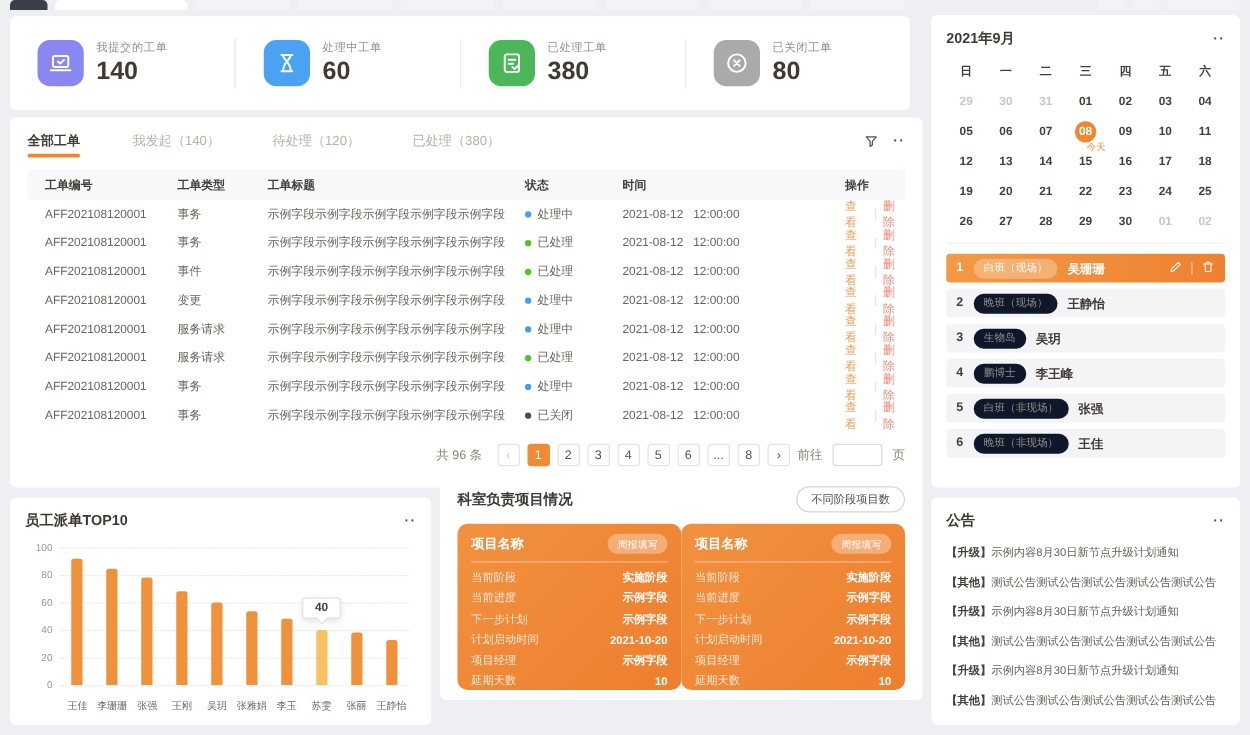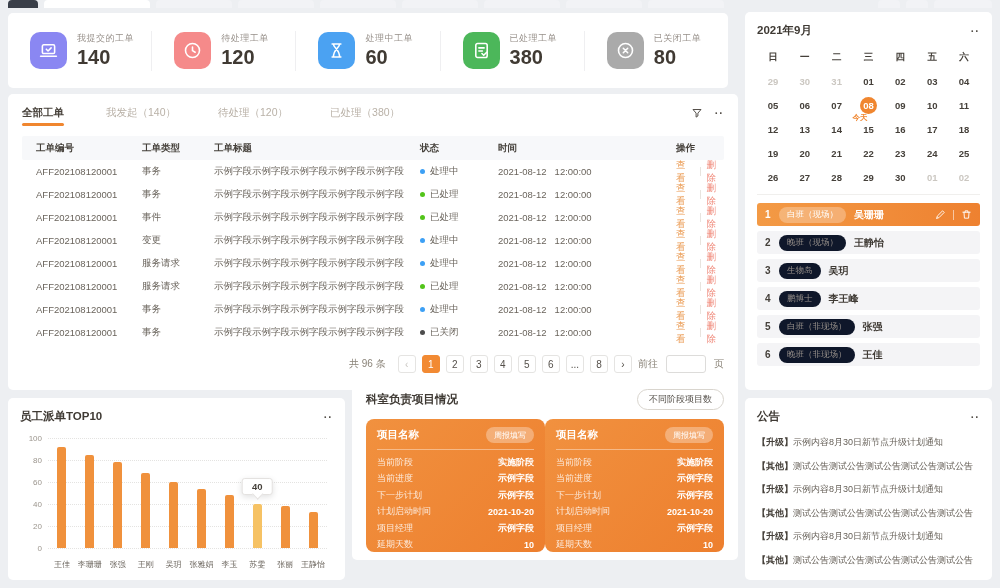--- a/index.html
+++ b/index.html
@@ -64,21 +64,21 @@
 
   
   .cal-panel { left:745px; top:12px; width:247px; height:378px; padding:11px 12px; }
   .p-head { display:flex; align-items:center; justify-content:space-between; }
   .p-title { font-size:11.5px; font-weight:bold; color:#3f3a34; }
   .cal-grid { margin-top:7px; display:grid; grid-template-columns:repeat(7,1fr); }
   .cal-cell { height:24px; display:flex; align-items:center; justify-content:center; font-size:9.5px; color:#45403a; font-weight:bold; position:relative; cursor:pointer; }
   .cal-cell.wd { cursor:default; }
   .cal-cell.muted { color:#cbc7c1; }
   .cal-today-ball { width:17px; height:17px; border-radius:50%; background:#f0862f; color:#fff; display:flex; align-items:center; justify-content:center; }
-  .cal-today-label { position:absolute; left:0; right:0; top:20px; text-align:left; font-size:7.5px; color:#f0862f; font-weight:bold; }
+  .cal-today-label { position:absolute; left:0; right:0; top:20px; text-align:right; font-size:7.5px; color:#f0862f; font-weight:normal; }
   .cal-divider { margin-top:5px; border-top:1px solid #f0efed; }
 
   .sched { margin-top:8px; }
   .sched-row { height:23px; border-radius:3px; background:#f4f4f6; display:flex; align-items:center; padding:0 8px; margin-bottom:5px; cursor:pointer; }
   .sched-row.active { background:linear-gradient(90deg,#f39a45,#ee8130); }
   .sched-idx { width:14px; font-size:10px; font-weight:bold; color:#45403a; }
   .sched-row.active .sched-idx { color:#fff; }
   .sched-badge { font-size:8.5px; color:#97908a; background:#0f172a; border-radius:9px; padding:2px 8px; margin-right:8px; white-space:nowrap; }
   .sched-row.active .sched-badge { background:rgba(255,255,255,.28); color:#fff; }
   .sched-name { font-size:10px; font-weight:bold; color:#3f3a34; }
@@ -147,32 +147,20 @@
           <path d="M3 18.5h18"></path>
           <path d="M9.5 10.5l2 2 3.5-3.5"></path>
         </svg>
       </div>
       <div class="stat-txt">
         <div class="stat-label">我提交的工单</div>
         <div class="stat-value">140</div>
       </div>
     </div>
     <div class="stat-divider"></div>
-    <div class="stat">
-      <div class="stat-icon" style="background: rgb(245, 138, 138);">
-        <svg viewBox="0 0 24 24" fill="none" stroke="#fff" stroke-width="1.8" stroke-linecap="round" stroke-linejoin="round">
-          <circle cx="12" cy="12" r="8"></circle>
-          <path d="M12 8v4.2l3 1.8"></path>
-        </svg>
-      </div>
-      <div class="stat-txt">
-        <div class="stat-label">待处理工单</div>
-        <div class="stat-value">120</div>
-      </div>
-    </div>
     <div class="stat-divider"></div>
     <div class="stat">
       <div class="stat-icon" style="background: rgb(75, 162, 242);">
         <svg viewBox="0 0 24 24" fill="none" stroke="#fff" stroke-width="1.8" stroke-linecap="round" stroke-linejoin="round">
           <path d="M7 4.5h10M7 19.5h10M8.5 4.5c0 5 7 5.5 7 15M15.5 4.5c0 5-7 5.5-7 15"></path>
         </svg>
       </div>
       <div class="stat-txt">
         <div class="stat-label">处理中工单</div>
         <div class="stat-value">60</div>

